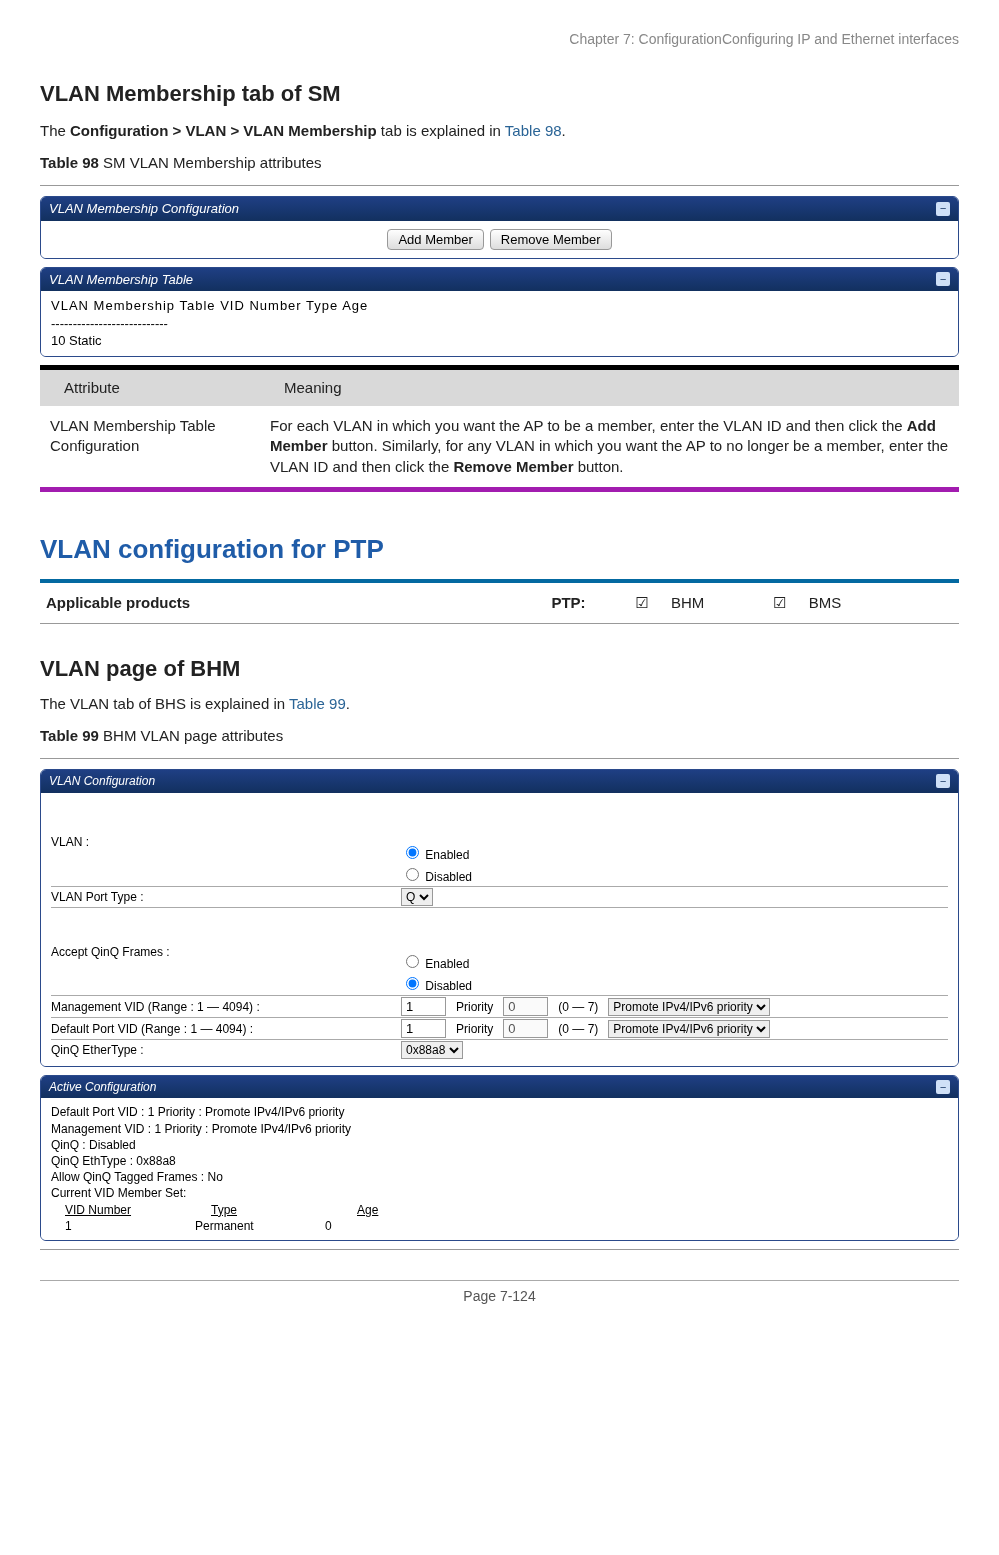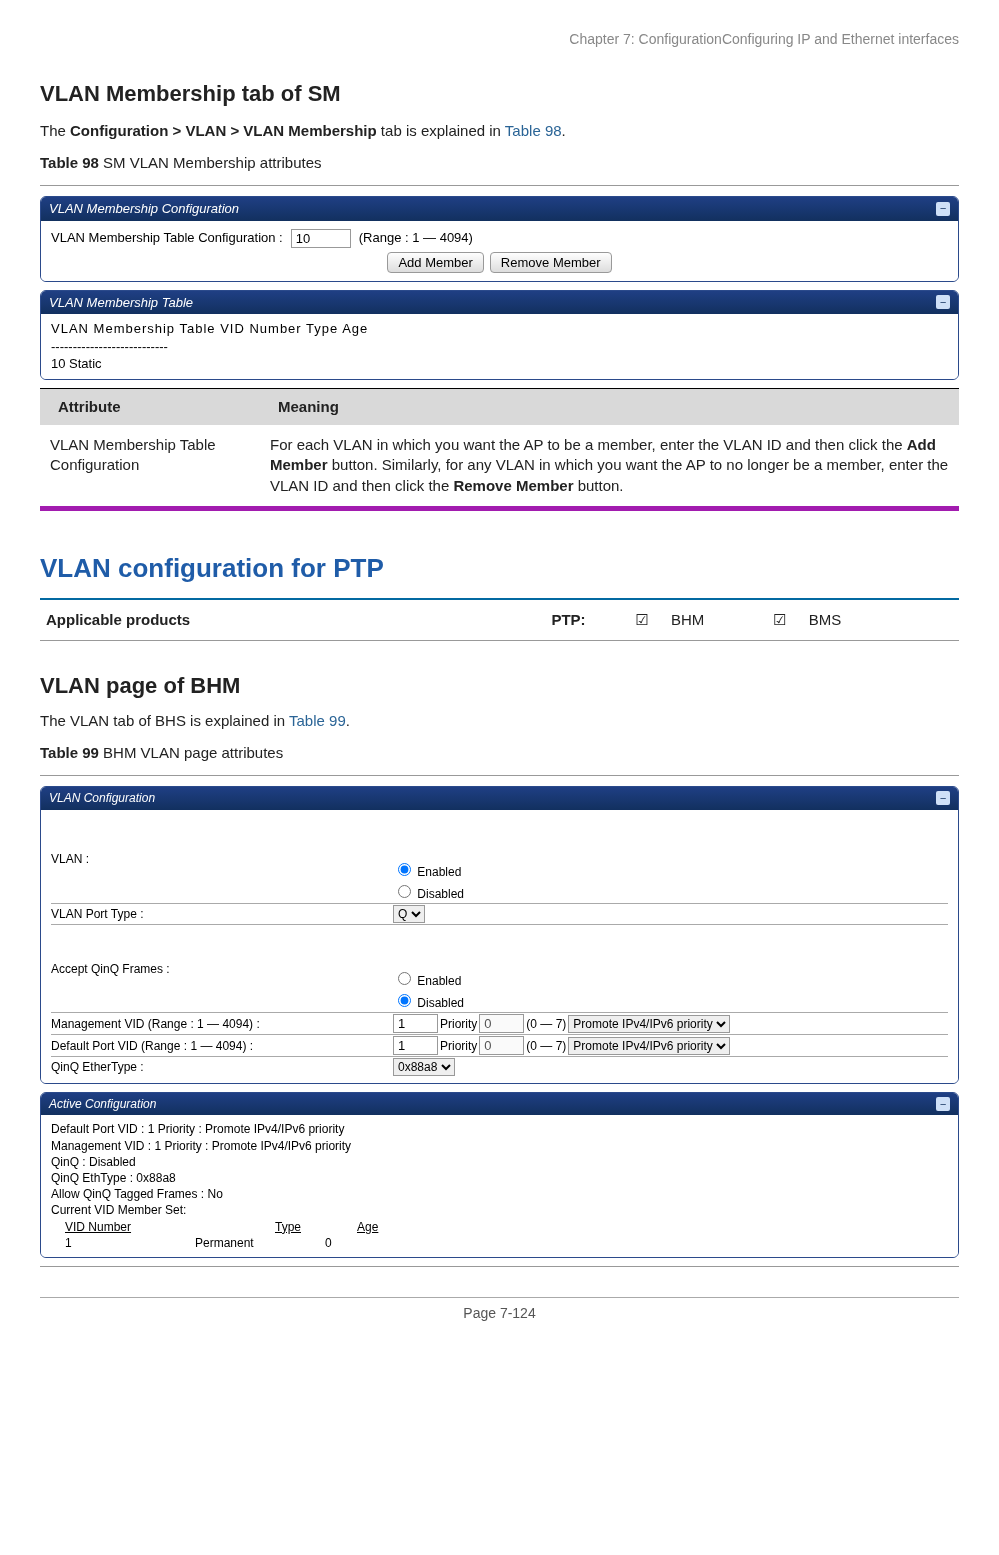--- a/index.html
+++ b/index.html
@@ -69,31 +69,31 @@
     font-size: 13px;
     width: 50px;
   }
   input.textin.narrow { width: 35px; }
   select.sel { border:1px solid #999; font-size:12px; }
   .row { display:flex; align-items:center; gap:8px; padding:2px 0;}
   .radio-col { display:flex; flex-direction:column; gap:2px;margin-top:43px;}
 
   
   table.attr { width: 100%; border-collapse: collapse; margin-top: 8px;}
-  table.attr th { background:#d9d9d9; text-align:left; padding:8px 18px; font-weight:bold; border-top:1px solid #000000;}
+  table.attr th { background:#d9d9d9; text-align:left; padding:8px 24px; font-weight:normal; border-top:5px solid #000000;}
   table.attr td { padding:10px; vertical-align: top; border-bottom:5px solid #a21caf;}
   table.attr td:first-child { width: 200px; }
 
   
   table.app { width:100%; border-collapse: collapse; margin-top:10px;}
-  table.app td { border-top:2px solid #0369a1; border-bottom:1px solid #999; padding:10px 6px; }
+  table.app td { border-top:4px solid #0369a1; border-bottom:1px solid #999; padding:10px 6px; }
   .check { font-family: "Segoe UI Symbol","Arial Unicode MS",sans-serif; }
 
   
-  .cfgrow { display:flex; align-items:center; gap:2px; padding:1px 0; font-size:12px;}
+  .cfgrow { display:flex; align-items:center; gap:10px; padding:1px 0; font-size:12px;}
   .cfgrow .clabel { width: 340px; }
   .sepline { border-top:1px solid #aaa; }
 
   .footer { text-align:center; color:#555; margin-top:30px; border-top:1px solid #aaa; padding-top:6px; font-size:14px;}
 
   .membership-out { font-family: Arial,sans-serif; }
   .membership-out .hdr { letter-spacing:1px; }
 </style>
 </head>
 <body>
@@ -111,25 +111,20 @@
   <span class="bold">Table 98</span><span> SM VLAN Membership attributes</span>
 </p>
 <hr class="thin">
 
 <div class="panel">
   <div class="panel-head">
     <span>VLAN Membership Configuration</span>
     <span class="collapse-icon">−</span>
   </div>
   <div class="panel-body">
-    <div class="row">
-      <span>VLAN Membership Table Configuration :</span>
-      <input class="textin" value="10" style="">
-      <span>(Range : 1 — 4094)</span>
-    </div>
     <div class="row" style="justify-content:center; gap:6px;">
       <button class="btn">Add Member</button>
       <button class="btn">Remove Member</button>
     </div>
   </div>
 </div>
 
 <div class="panel">
   <div class="panel-head">
     <span>VLAN Membership Table</span>
@@ -234,21 +229,21 @@
   </div>
   <div class="panel-body">
     <div>Default Port VID : 1    Priority : Promote IPv4/IPv6 priority</div>
     <div>Management VID : 1    Priority : Promote IPv4/IPv6 priority</div>
     <div>QinQ : Disabled</div>
     <div>QinQ EthType : 0x88a8</div>
     <div>Allow QinQ Tagged Frames : No</div>
     <div>Current VID Member Set:</div>
     <div style="display:flex; gap:56px; padding-left:14px;">
       <span style="text-decoration:underline; width:90px;">VID Number</span>
-      <span style="text-decoration:underline; width:90px;text-align:right;">Type</span>
+      <span style="text-decoration:underline; width:90px;">Type</span>
       <span style="text-decoration:underline;">Age</span>
     </div>
     <div style="display:flex; gap:40px; padding-left:14px;">
       <span style="width:90px;">1</span>
       <span style="width:90px;">Permanent</span>
       <span>0</span>
     </div>
   </div>
 </div>
 <hr class="thin">

